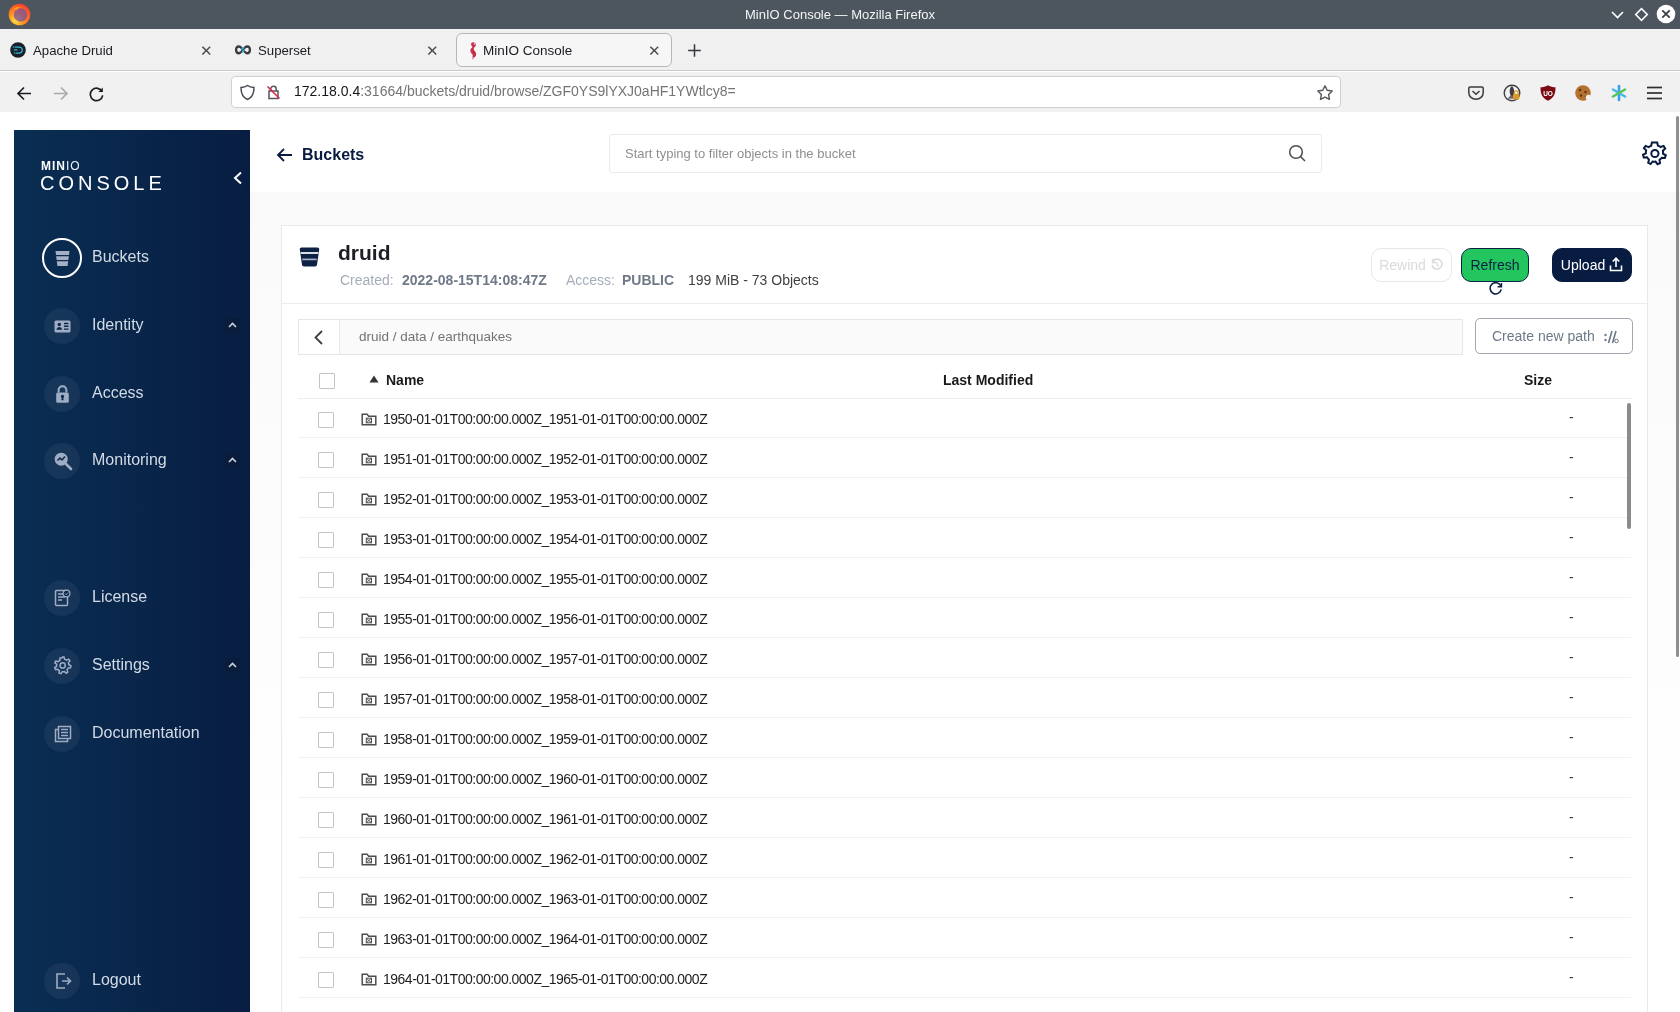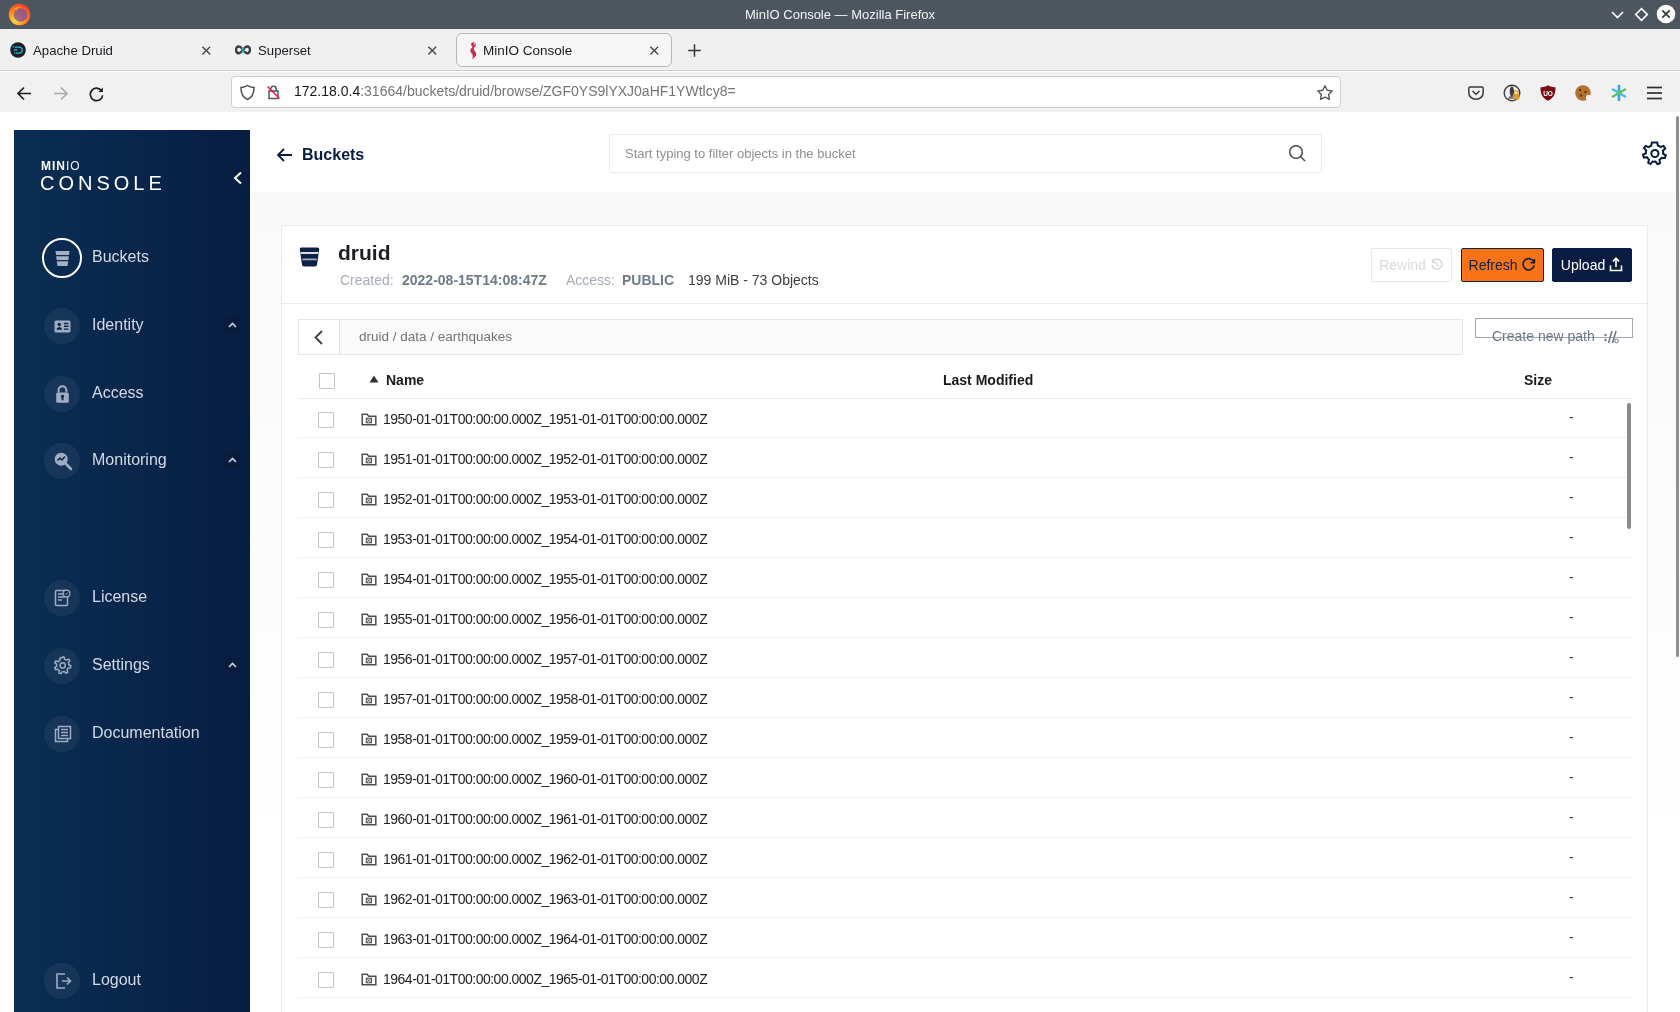--- a/index.html
+++ b/index.html
@@ -20,21 +20,21 @@
 .mitem { position:absolute; left:0; width:250px; height:44px; }
 .mcircle { position:absolute; left:30px; top:0px; width:36px; height:36px; border-radius:50%; background:rgba(255,255,255,0.055); }
 .mlabel { position:absolute; left:78px; top:8px; font-size:16px; color:#d3dbe5; }
 .mchev { position:absolute; left:211px; top:10px; width:15px; height:15px; background:#0a1c3c; border-radius:2px; }
 
 
 #mainhdr { position:absolute; left:250px; top:112px; width:1430px; height:80px; background:#ffffff; }
 #content { position:absolute; left:250px; top:192px; width:1430px; height:820px; background:linear-gradient(180deg,#f9f9fa 0%,#fafafa 10%,#fdfdfd 55%,#ffffff 80%); }
 #card { position:absolute; left:31px; top:33px; width:1367px; height:900px; background:#ffffff; border:1px solid #e9e9e9; }
 
-.btn { position:absolute; top:22px; height:34px; border-radius:2px; font-size:14px; text-align:center; }
+.btn { position:absolute; top:22px; height:34px; border-radius:10px; font-size:14px; text-align:center; }
 
 
 .cb { position:absolute; width:16px; height:16px; border:1px solid #c4c4c4; border-radius:1px; background:#fff; }
 .trow { position:absolute; left:16px; width:1333px; height:40px; border-bottom:1px solid #f1f1f2; }
 
 .ficon { position:absolute; left:63px; top:15px; }
 .rname { position:absolute; left:85px; top:12.5px; font-size:14px; letter-spacing:-0.5px; color:#1d1d1d; }
 .rdash { position:absolute; left:1271px; top:11px; font-size:14px; color:#3c3c3c; }
 </style>
 </head>
@@ -282,21 +282,21 @@
   <span class="abs" style="left:340px;top:46px;font-size:14px;font-weight:bold;color:#6f7988">PUBLIC</span>
   <span class="abs" style="left:406px;top:46px;font-size:14px;color:#404040">199 MiB - 73 Objects</span>
 
   <div class="btn" style="left:1089px;width:81px;border:1px solid #e7e7e7;color:#dadada;background:#fff">
     <span style="line-height:32px">Rewind </span><svg width="14" height="14" viewBox="0 0 14 14" style="vertical-align:-2px">
           <path d="M3 3 A 5 5 0 1 1 2 7" stroke="#dadada" stroke-width="1.5" fill="none"></path>
           <path d="M2.6 1 L2.6 4.4 L6 4.4" stroke="#dadada" stroke-width="1.5" fill="none"></path>
           <path d="M7 4.5 L7 7 L9 8.5" stroke="#dadada" stroke-width="1.2" fill="none"></path>
         </svg>
   </div>
-  <div class="btn" style="left:1179px;width:83px;border:1px solid #0d2146;color:#0d2146;background:#f97316">
+  <div class="btn" style="left:1179px;width:68px;border:1px solid #0d2146;color:#0d2146;background:#22c55e">
     <span style="line-height:32px">Refresh </span><svg width="15" height="15" viewBox="0 0 15 15" style="vertical-align:-2px">
           <path d="M12.8 5 A 5.6 5.6 0 1 0 13.2 8.3" stroke="#0d2146" stroke-width="1.6" fill="none"></path>
           <path d="M13.4 2 L13.4 5.8 L9.6 5.8" stroke="#0d2146" stroke-width="1.6" fill="none"></path>
         </svg>
   </div>
   <div class="btn" style="left:1270px;width:80px;border:1px solid #081c42;color:#ffffff;background:#081c42">
     <span style="line-height:32px">Upload </span><svg width="14" height="15" viewBox="0 0 14 15" style="vertical-align:-2px">
           <path d="M7 10 L7 1.5 M3.8 4.5 L7 1.2 L10.2 4.5" stroke="#fff" stroke-width="1.6" fill="none"></path>
           <path d="M1.5 8.5 L1.5 13.5 L12.5 13.5 L12.5 8.5" stroke="#fff" stroke-width="1.6" fill="none"></path>
         </svg>
@@ -305,21 +305,21 @@
   <div class="abs" style="left:0;top:77px;width:1365px;border-bottom:1px solid #ececec"></div>
 
   <div class="abs" style="left:16px;top:93px;width:1165px;height:36px;border:1px solid #e6e6e6;background:#fafafa">
     <div class="abs" style="left:0;top:0;width:41px;height:34px;background:#ffffff;border-right:1px solid #e6e6e6"></div>
     <svg class="abs" style="left:13px;top:9px" width="13" height="17" viewBox="0 0 13 17">
           <path d="M10 2 L3.5 8.5 L10 15" stroke="#3f3f3f" stroke-width="1.8" fill="none"></path>
         </svg>
     <span class="abs" style="left:60px;top:9px;font-size:13.5px;color:#737373">druid / data / earthquakes</span>
   </div>
 
-  <div class="abs" style="left:1193px;top:92px;width:158px;height:20px;border:1px solid #a2a7b0;border-radius:0;background:#fff">
+  <div class="abs" style="left:1193px;top:92px;width:158px;height:36px;border:1px solid #a2a7b0;border-radius:5px;background:#fff">
     <span class="abs" style="left:16px;top:9px;font-size:14px;color:#6e7888">Create new path</span>
     <svg class="abs" style="left:128px;top:11px" width="16" height="14" viewBox="0 0 16 14">
           <circle cx="1.5" cy="5" r="1.2" fill="#6e7888"></circle>
           <circle cx="1.5" cy="10" r="1.2" fill="#6e7888"></circle>
           <path d="M8 1 L4.5 13 M12 1 L8.5 13" stroke="#6e7888" stroke-width="1.6"></path>
           <circle cx="12.5" cy="11" r="1.8" fill="none" stroke="#6e7888" stroke-width="1"></circle>
         </svg>
   </div>
 
   <span class="cb" style="left:37px;top:147px"></span>

